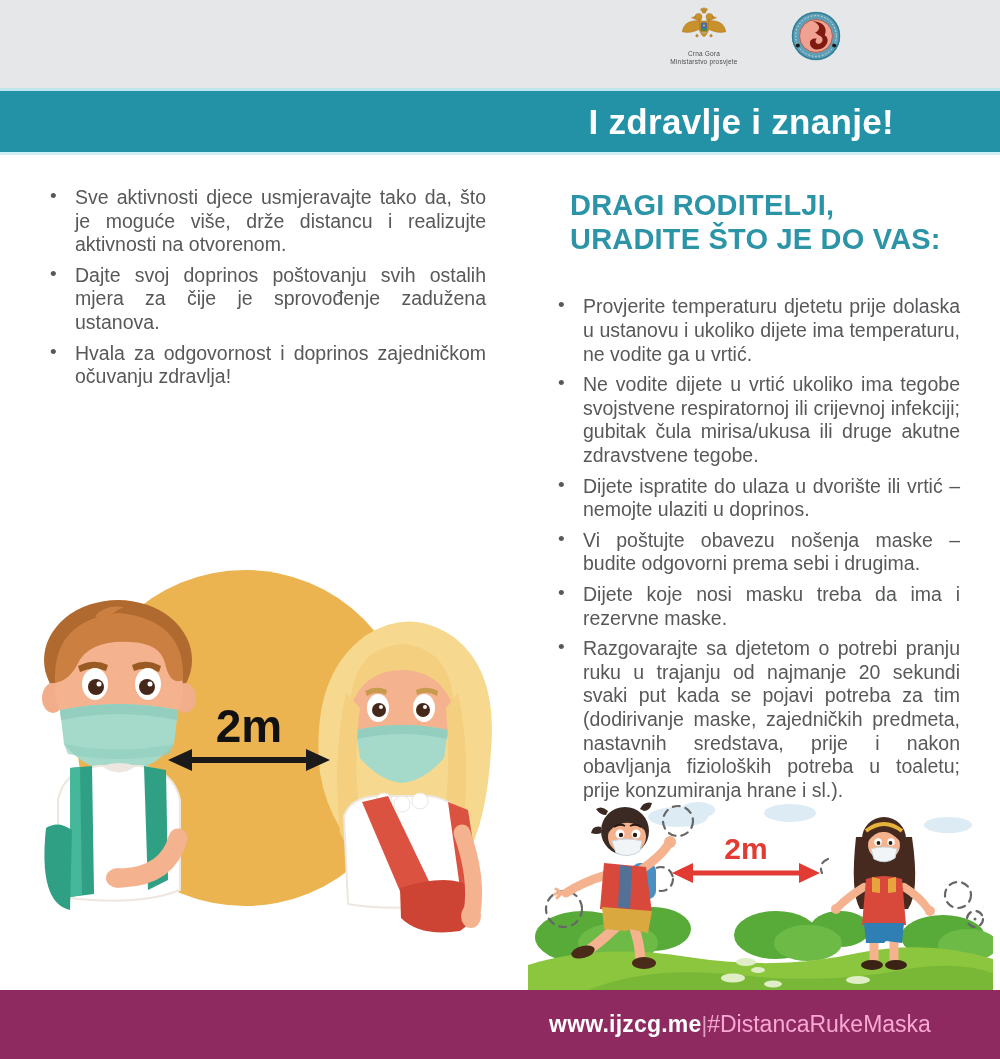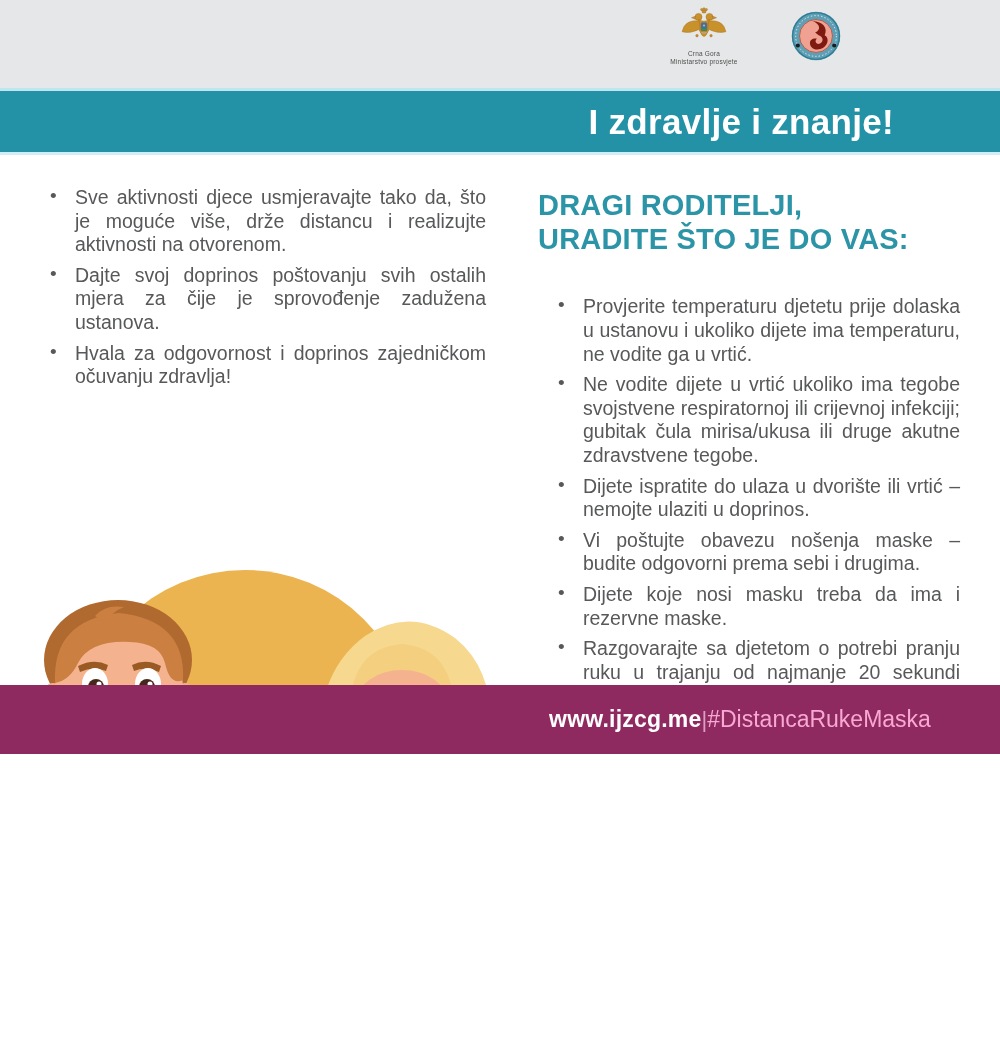--- a/index.html
+++ b/index.html
@@ -1,17 +1,17 @@
 <!DOCTYPE html>
 <html><head>
 <meta charset="utf-8">
 <style>
   html,body{margin:0;padding:0;background:#ffffff;}
   .page{
-    position:relative;width:1000px;height:754px;overflow:hidden;background:#ffffff;
+    position:relative;width:1000px;height:1059px;overflow:hidden;background:#ffffff;
     font-family:"Liberation Sans","DejaVu Sans",sans-serif;color:#57585A;
   }
   
   .header{position:absolute;top:0;left:0;width:1000px;height:88px;background:#E6E7E8;}
   .logos{position:absolute;left:658px;top:7px;display:flex;align-items:flex-start;gap:40px;}
   .logo-coa{display:flex;flex-direction:column;align-items:center;width:92px;}
   .coa-caption{margin-top:2px;text-align:center;color:#4d4d4d;line-height:1.25;font-size:6.5px;letter-spacing:.2px;}
   .logo-seal{margin-top:3px;}
   
   .banner{
@@ -23,21 +23,21 @@
   
   .col-left{position:absolute;left:48px;top:186px;width:438px;}
   .col-right{position:absolute;left:556px;top:188px;width:404px;}
   ul.bullets{list-style:none;margin:0;padding:0;}
   ul.bullets li{
     position:relative;padding-left:27px;margin:0 0 7px 0;
     font-size:19.5px;line-height:1.21;text-align:justify;color:#57585A;
   }
   ul.bullets li::before{content:"•";position:absolute;left:2px;top:-1px;color:#57585A;font-size:19px;}
   .heading{margin:0 0 0 -18px;color:#2B94A7;font-size:29px;font-weight:bold;line-height:1.18;letter-spacing:.2px;}
-  .heading span{display:block;}
+  .heading span{display:block;margin-left:32px;}
   .col-right ul.bullets{margin-top:39px;}
   
   .illus-left{position:absolute;left:10px;top:558px;width:495px;height:432px;}
   .illus-right{position:absolute;left:528px;top:797px;width:465px;height:193px;}
   .illus-left svg,.illus-right svg{display:block;}
   
   .footer{
     position:absolute;left:0;bottom:0;width:1000px;height:69px;background:#8F2A61;
     display:flex;align-items:center;justify-content:center;padding-left:480px;box-sizing:border-box;
   }

